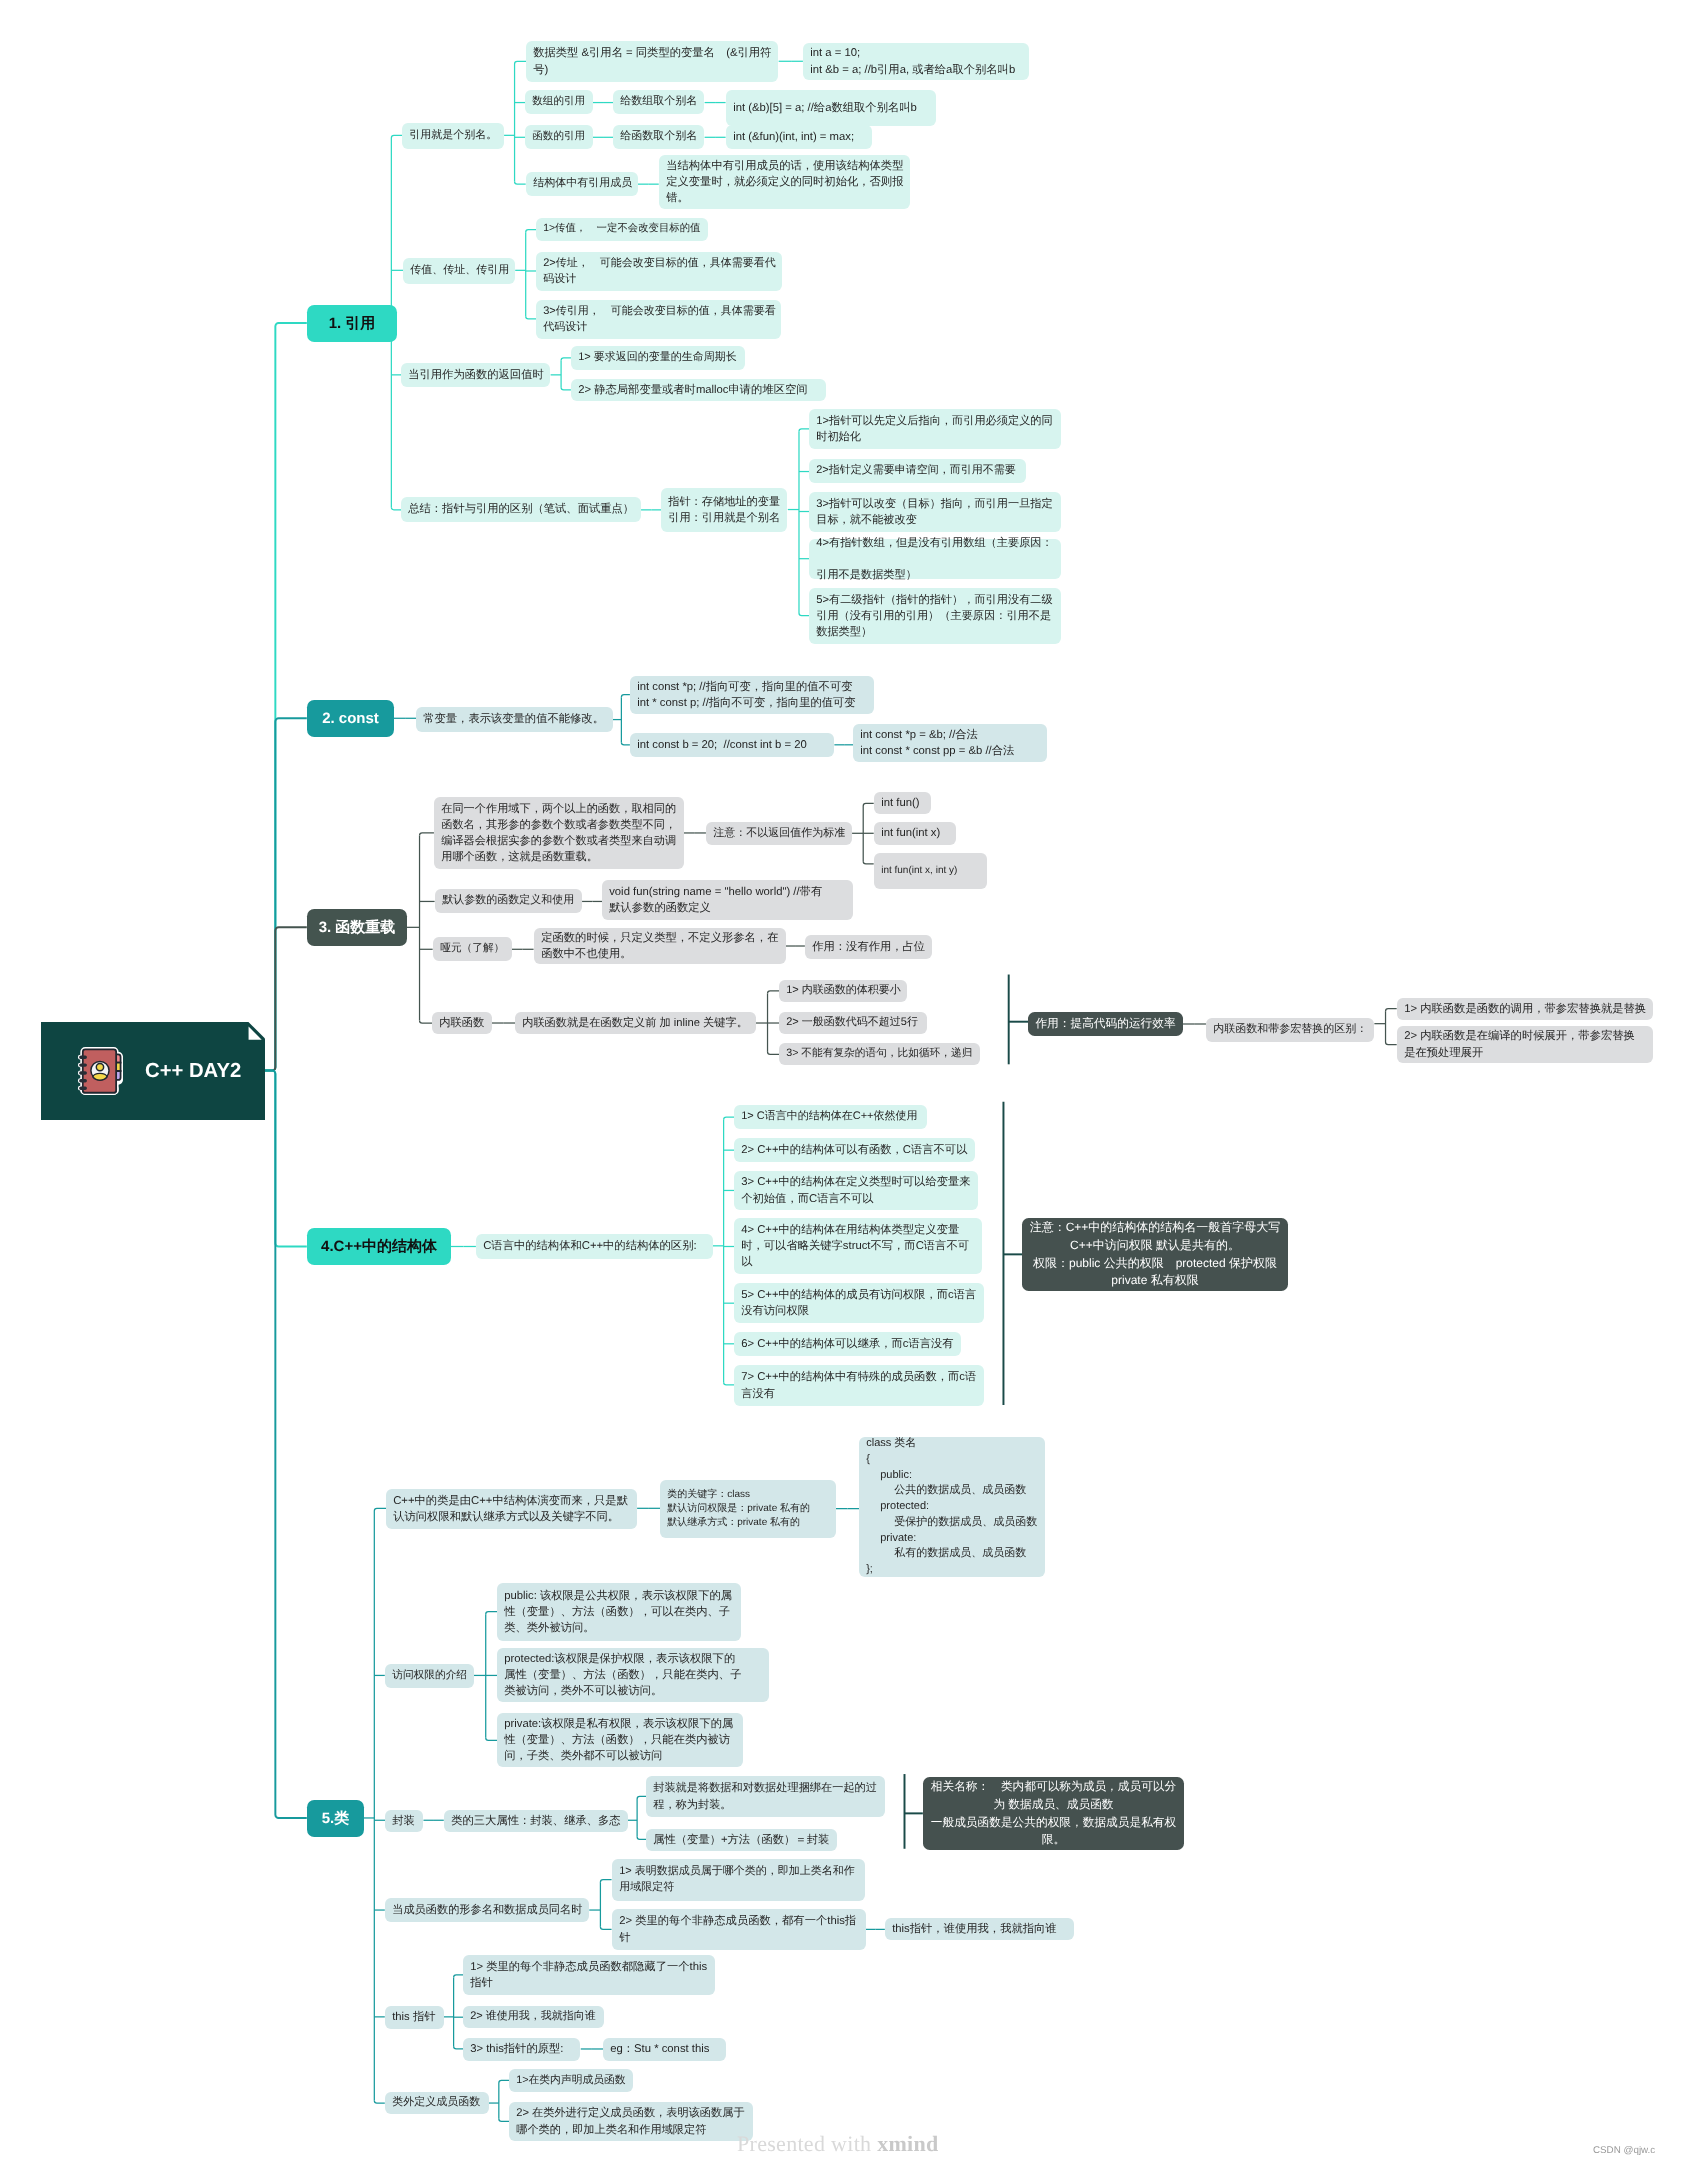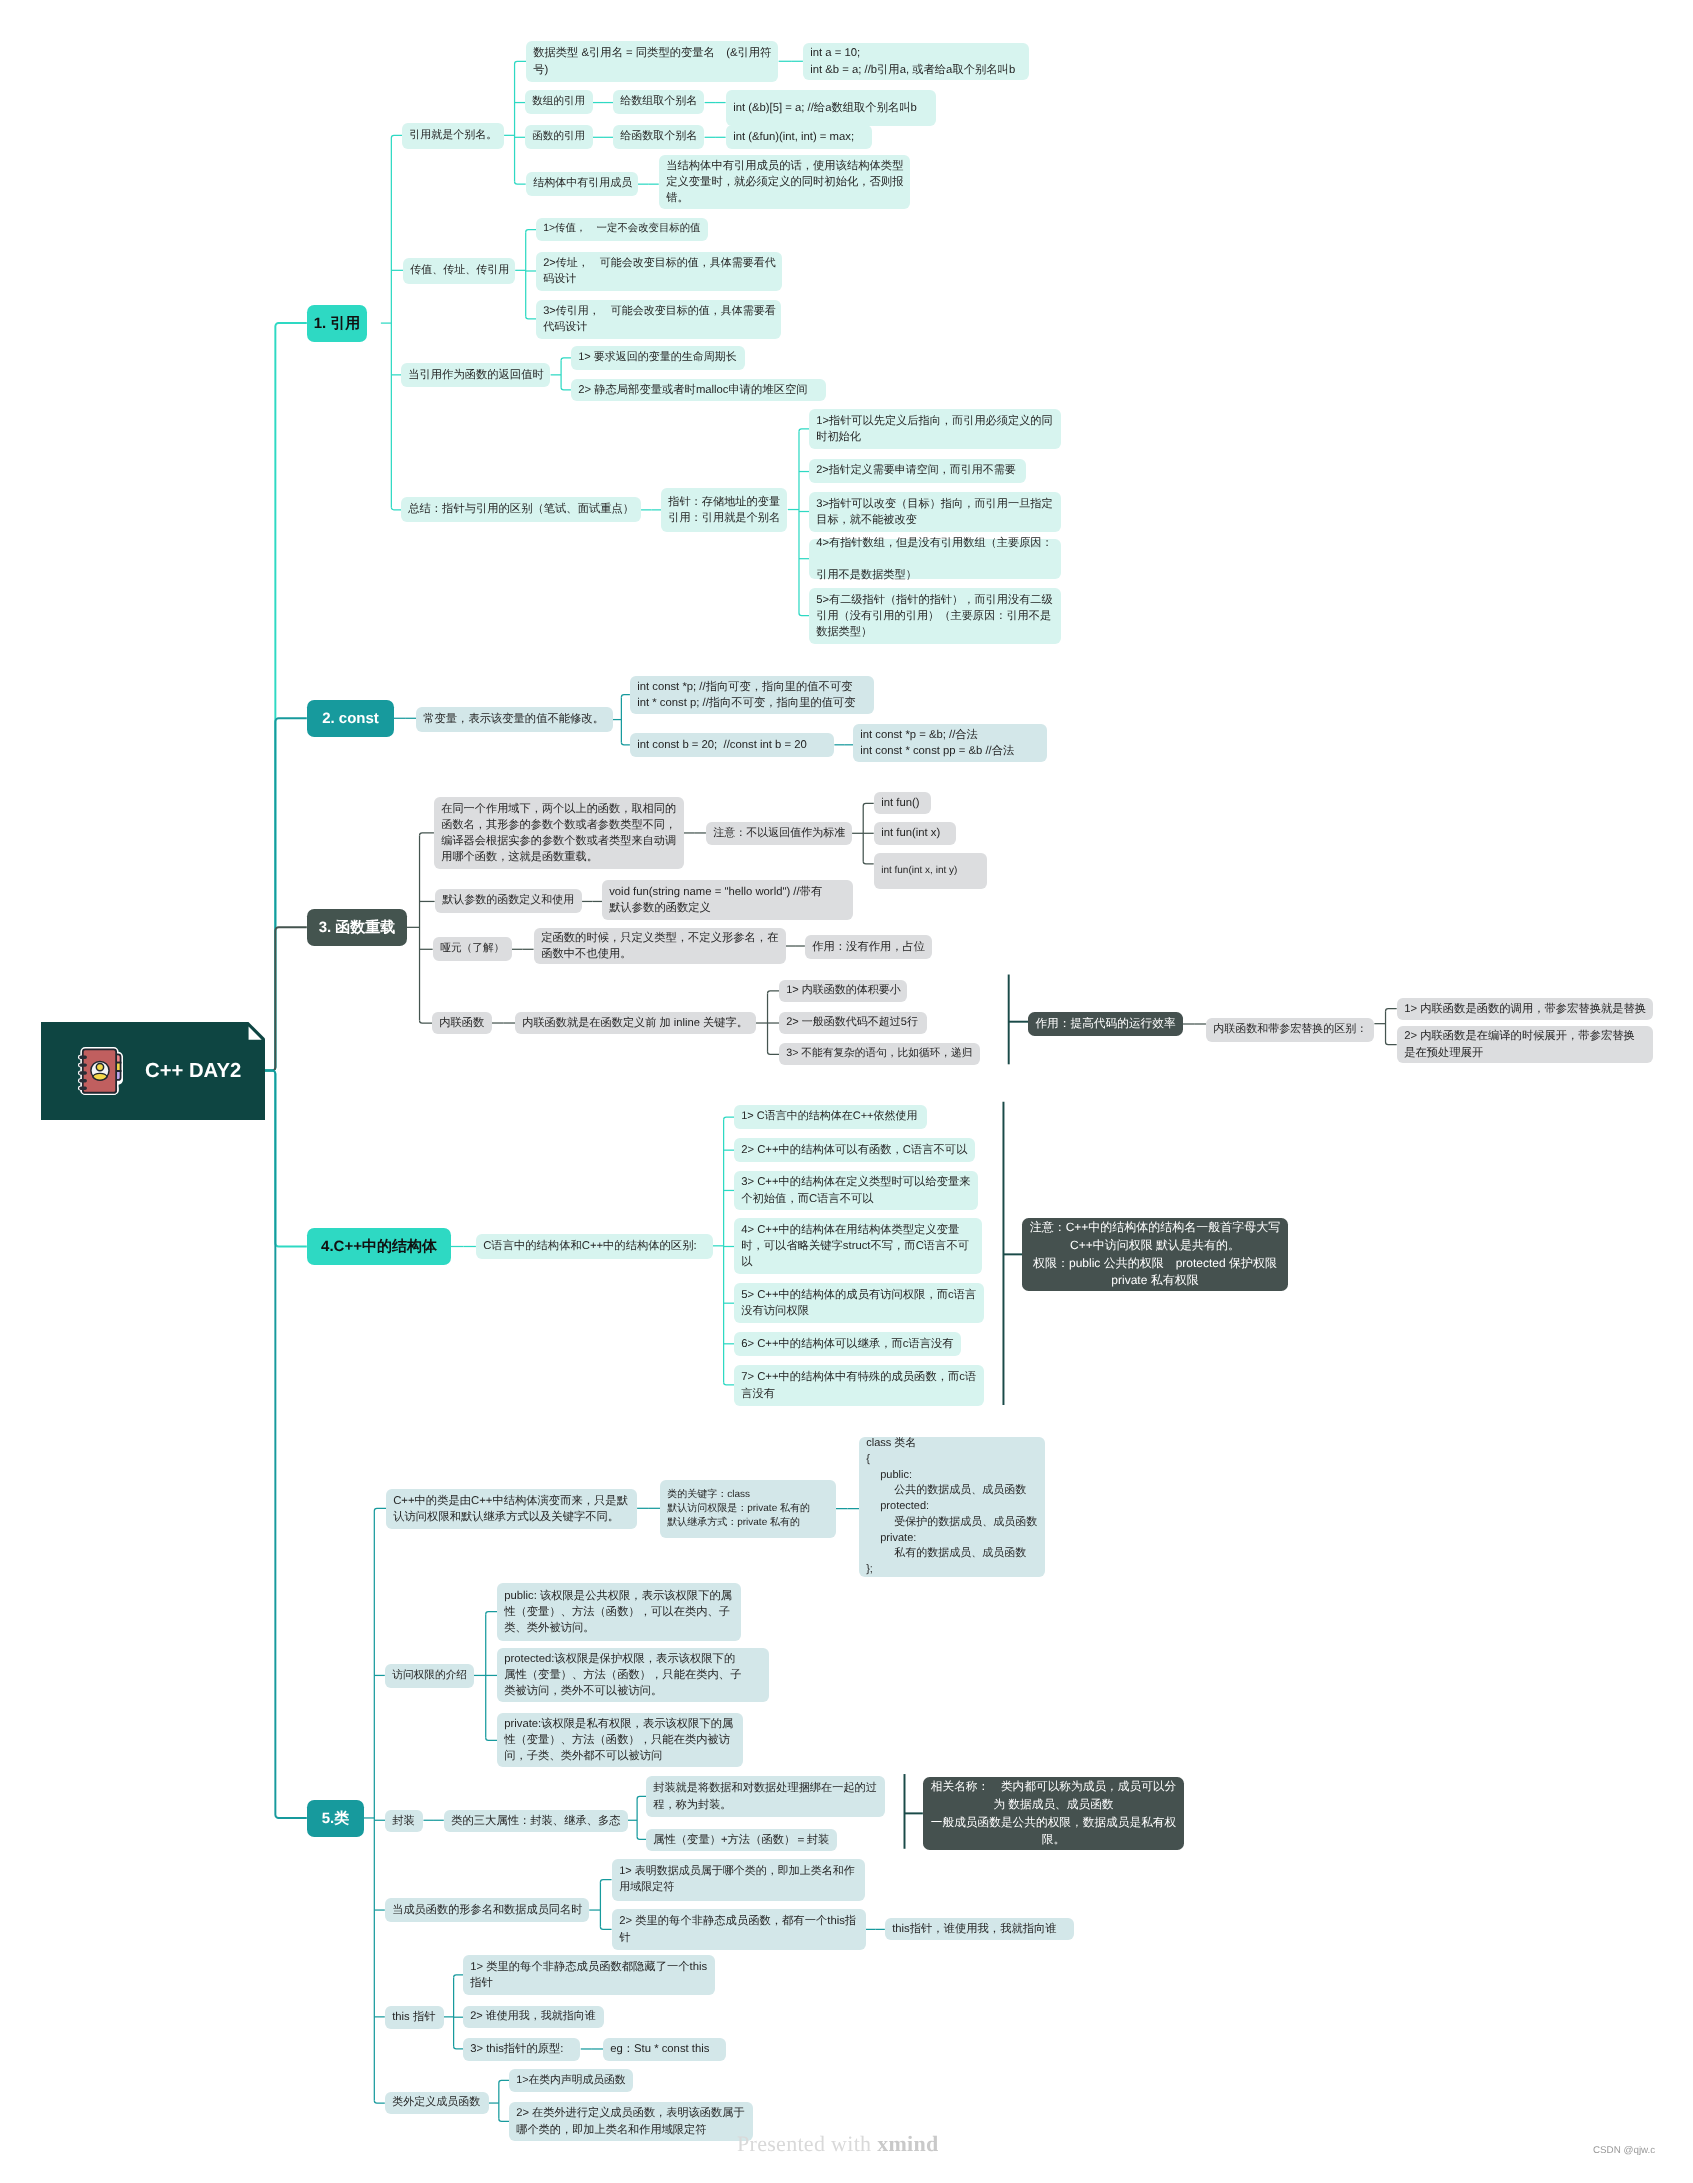--- a/index.html
+++ b/index.html
@@ -175,21 +175,21 @@
       <path d="M404,1633.5 H415 A5,5 0 0 1 420,1638.5 V1897 A5,5 0 0 0 425,1902 H468" fill="none" stroke="#2ED9C3" stroke-width="3" stroke-linecap="butt"></path>
       <path d="M404,1633.5 H415 A5,5 0 0 1 420,1638.5 V2769 A5,5 0 0 0 425,2774 H468" fill="none" stroke="#179A9D" stroke-width="3" stroke-linecap="butt"></path>
       <path d="M1539,1487 V1624" fill="none" stroke="#1A4A48" stroke-width="3" stroke-linecap="butt"></path>
       <path d="M1539,1559 H1576" fill="none" stroke="#1A4A48" stroke-width="3" stroke-linecap="butt"></path>
       <path d="M1531,1681 V2144" fill="none" stroke="#1A4A48" stroke-width="3" stroke-linecap="butt"></path>
       <path d="M1531,1914 H1560" fill="none" stroke="#1A4A48" stroke-width="3" stroke-linecap="butt"></path>
       <path d="M1380,2707 V2821" fill="none" stroke="#1A4A48" stroke-width="3" stroke-linecap="butt"></path>
       <path d="M1380,2767 H1408" fill="none" stroke="#1A4A48" stroke-width="3" stroke-linecap="butt"></path>
     </svg>
   <div id="nodes">
-  <div class="nd s-mint c" style="left:307px;top:305px;width:60px;height:37px;font-size:15px;"><span class="ln">1. 引用</span></div>
+  <div class="nd s-mint c" style="left:307px;top:305px;width:90px;height:37px;font-size:15px;"><span class="ln">1. 引用</span></div>
   <div class="nd s-lm" style="left:402px;top:123px;width:102px;height:25.6px;font-size:11px;"><span class="ln">引用就是个别名。</span></div>
   <div class="nd s-lm" style="left:526px;top:41px;width:252px;height:41px;font-size:11.3px;"><span class="ln">数据类型 &amp;引用名 = 同类型的变量名　(&amp;引用符</span><span class="ln">号)</span></div>
   <div class="nd s-lm" style="left:803px;top:43px;width:226px;height:37px;font-size:11.3px;"><span class="ln">int a = 10;</span><span class="ln">int &amp;b = a; //b引用a, 或者给a取个别名叫b</span></div>
   <div class="nd s-lm" style="left:525px;top:90px;width:68px;height:24px;font-size:10.6px;"><span class="ln">数组的引用</span></div>
   <div class="nd s-lm" style="left:613px;top:90px;width:91px;height:24px;font-size:11px;"><span class="ln">给数组取个别名</span></div>
   <div class="nd s-lm" style="left:726px;top:90px;width:210px;height:36px;font-size:11.3px;"><span class="ln">int (&amp;b)[5] = a; //给a数组取个别名叫b</span></div>
   <div class="nd s-lm" style="left:525px;top:125px;width:68px;height:24px;font-size:10.6px;"><span class="ln">函数的引用</span></div>
   <div class="nd s-lm" style="left:613px;top:125px;width:91px;height:24px;font-size:11px;"><span class="ln">给函数取个别名</span></div>
   <div class="nd s-lm" style="left:726px;top:125px;width:146px;height:24px;font-size:11.3px;"><span class="ln">int (&amp;fun)(int, int) = max;</span></div>
   <div class="nd s-lm" style="left:526px;top:172px;width:112px;height:23.6px;font-size:11px;"><span class="ln">结构体中有引用成员</span></div>

